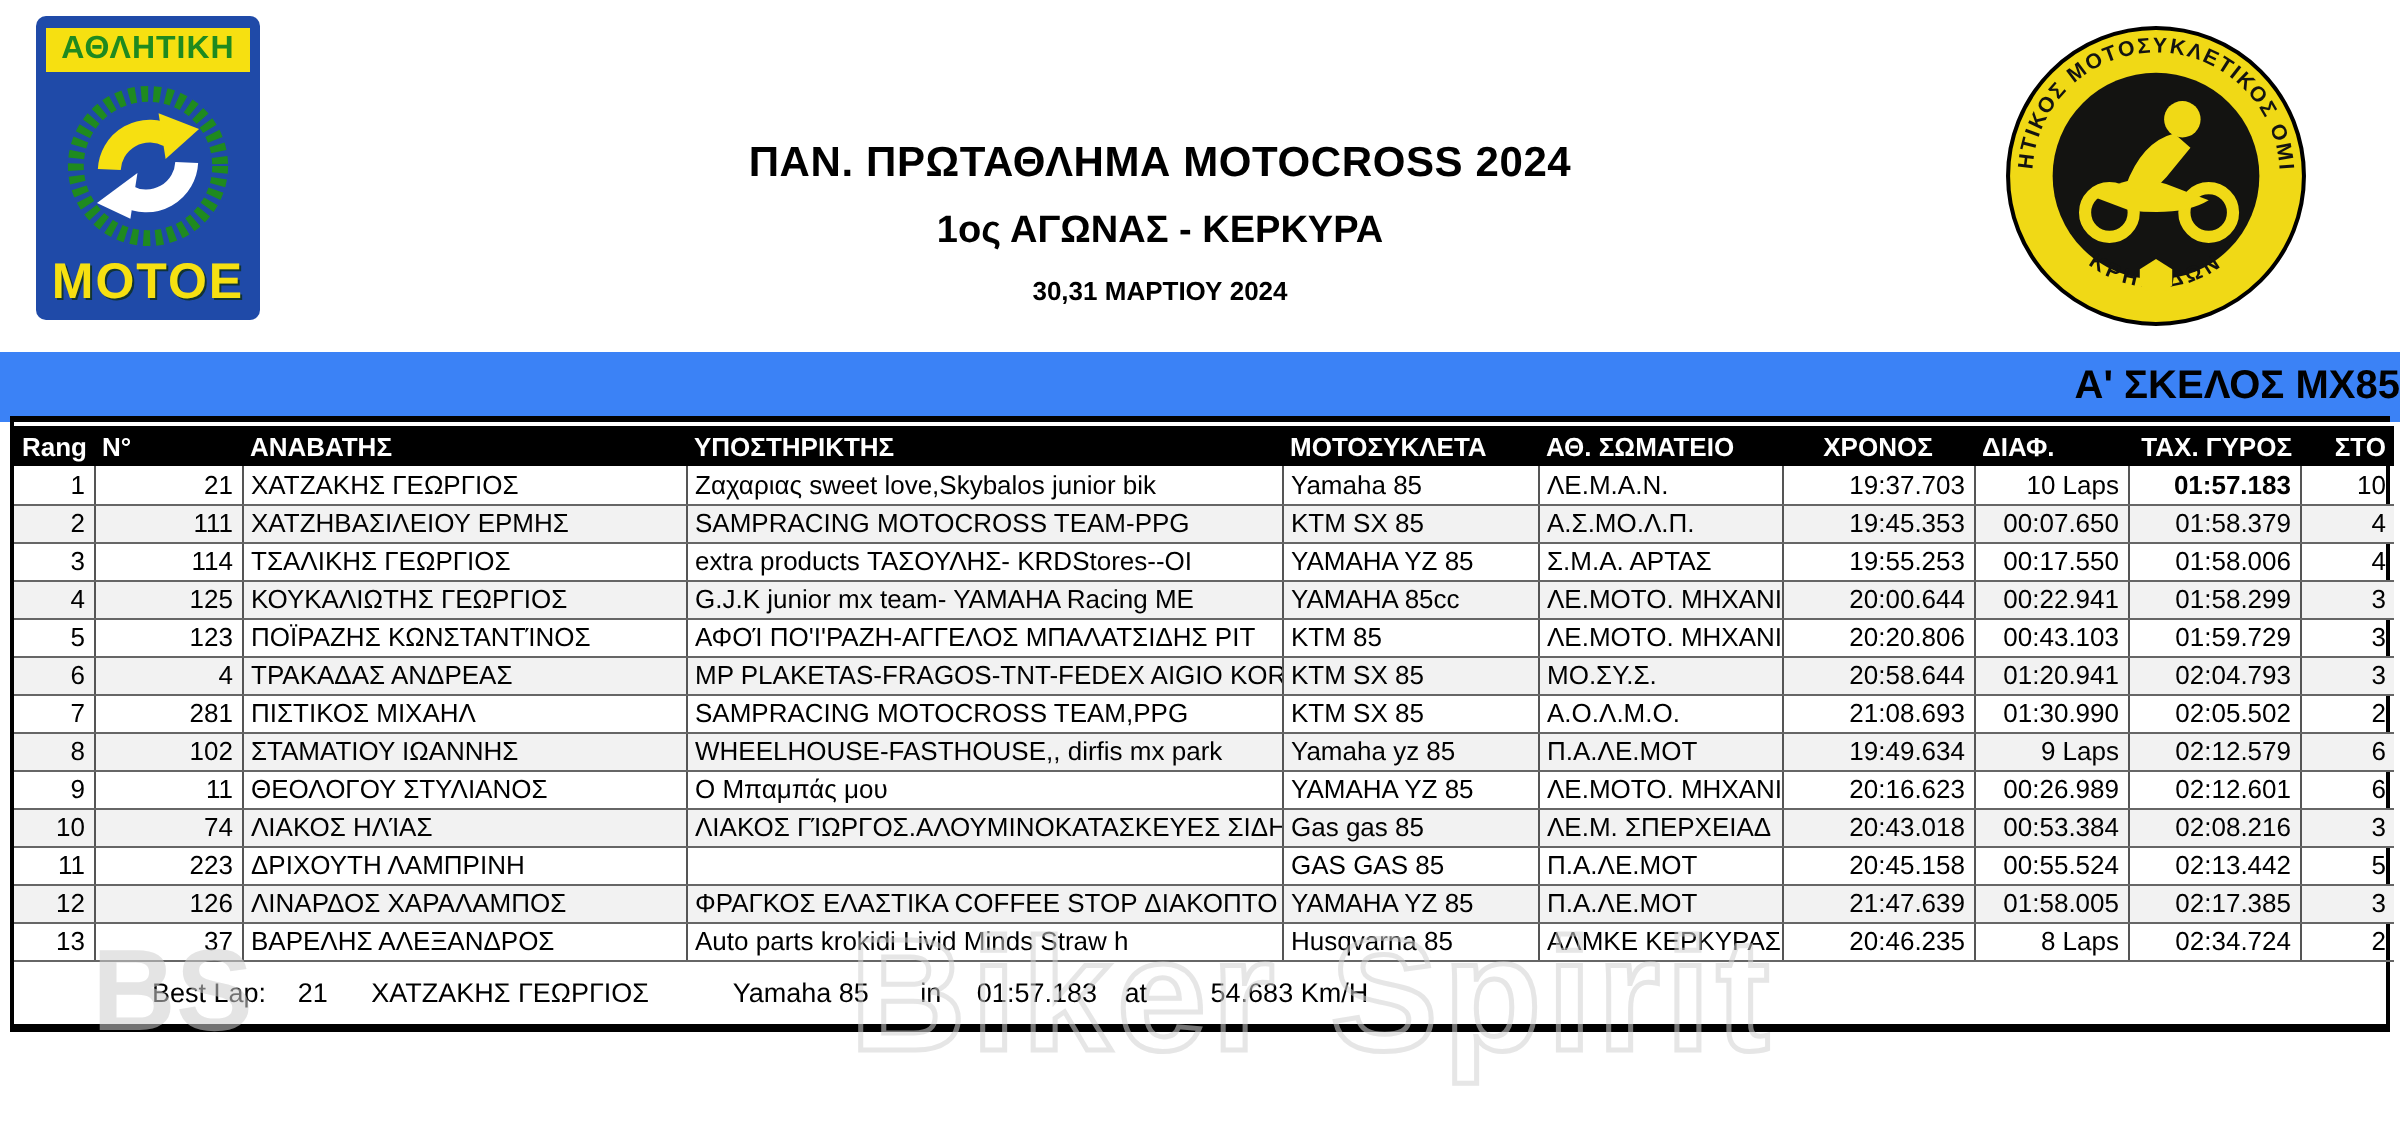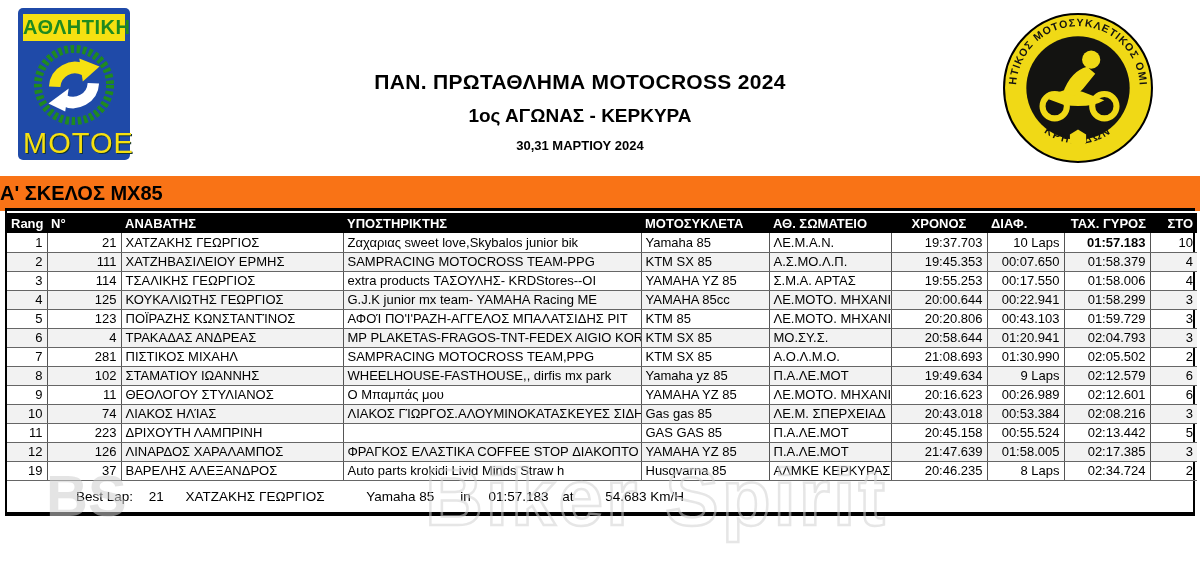--- a/index.html
+++ b/index.html
@@ -8,36 +8,36 @@
          font-family:"Liberation Sans", sans-serif; color:#000; }
   .page { position:relative; width:1200px; height:567px; background:#fff; }
 
   
   .top-header { position:absolute; top:0; left:0; width:1200px; height:176px; background:#fff; }
 
   .moe-logo { position:absolute; top:8px; left:18px; width:112px; height:152px;
               background:var(--logo-blue,#1f4aa8); border-radius:5px; padding:6px 5px 4px 5px;
               display:flex; flex-direction:column; align-items:center; }
   .moe-top { width:100%; background:var(--logo-yellow,#f6e011); color:var(--logo-green,#1f8a1f);
-             font-weight:bold; font-size:20px; text-align:center; letter-spacing:.5px; padding:2px 0; }
+             font-weight:bold; font-size:16px; text-align:center; letter-spacing:.5px; padding:2px 0; }
   .moe-mid { flex:1; width:100%; display:flex; align-items:center; justify-content:center; }
   .moe-bottom { width:100%; text-align:center; color:var(--logo-yellow,#f6e011);
-                font-weight:normal; font-size:29px; letter-spacing:1px; line-height:1; padding-bottom:2px;
+                font-weight:bold; font-size:25px; letter-spacing:1px; line-height:1; padding-bottom:2px;
                 text-shadow:1px 1px 0 #133; }
 
   .club-badge { position:absolute; top:12px; left:1002px; width:152px; height:152px; }
 
   .title-block { position:absolute; top:70px; left:0; width:1160px; text-align:center; }
   .main-title { font-size:21px; font-weight:bold; letter-spacing:.3px; }
   .sub-title  { font-size:19px; font-weight:bold; margin-top:11px; }
   .date-line  { font-size:13px; font-weight:bold; margin-top:11px; }
 
   
   .section-bar { position:absolute; top:176px; left:0; width:1200px; height:35px;
-                 background:#f97316; text-align:left; line-height:35px;
+                 background:#3b82f6; text-align:right; line-height:35px;
                  font-size:20px; font-weight:bold; }
 
   
   .results-box { position:absolute; top:208px; left:5px; width:1190px;
                  border:2px solid #000; border-top:3px solid #000; border-bottom:4px solid #000;
                  background:#fff; }
   table { width:100%; border-collapse:collapse; table-layout:fixed; }
   thead th { background:#000; color:#fff; font-size:13px; font-weight:bold;
              height:21px; padding:1px 4px; border-top:2px solid #fff; text-align:left; white-space:nowrap; }
   th.al-c { text-align:center; } th.al-r { text-align:right; }
@@ -302,21 +302,21 @@
     <td>ΦΡΑΓΚΟΣ ΕΛΑΣΤΙΚΑ COFFEE STOP ΔΙΑΚΟΠΤΟ</td>
     <td>YAMAHA YZ 85</td>
     <td>Π.Α.ΛΕ.ΜΟΤ</td>
     <td class="num">21:47.639</td>
     <td class="num">01:58.005</td>
     <td class="num">02:17.385</td>
     <td class="num">3</td>
   </tr>
 
   <tr>
-    <td class="num">19</td>
+    <td class="num">13</td>
     <td class="num">37</td>
     <td>ΒΑΡΕΛΗΣ ΑΛΕΞΑΝΔΡΟΣ</td>
     <td>Auto parts krokidi Livid Minds Straw h</td>
     <td>Husqvarna 85</td>
     <td>ΑΛΜΚΕ ΚΕΡΚΥΡΑΣ</td>
     <td class="num">20:46.235</td>
     <td class="num">8 Laps</td>
     <td class="num">02:34.724</td>
     <td class="num">2</td>
   </tr>

